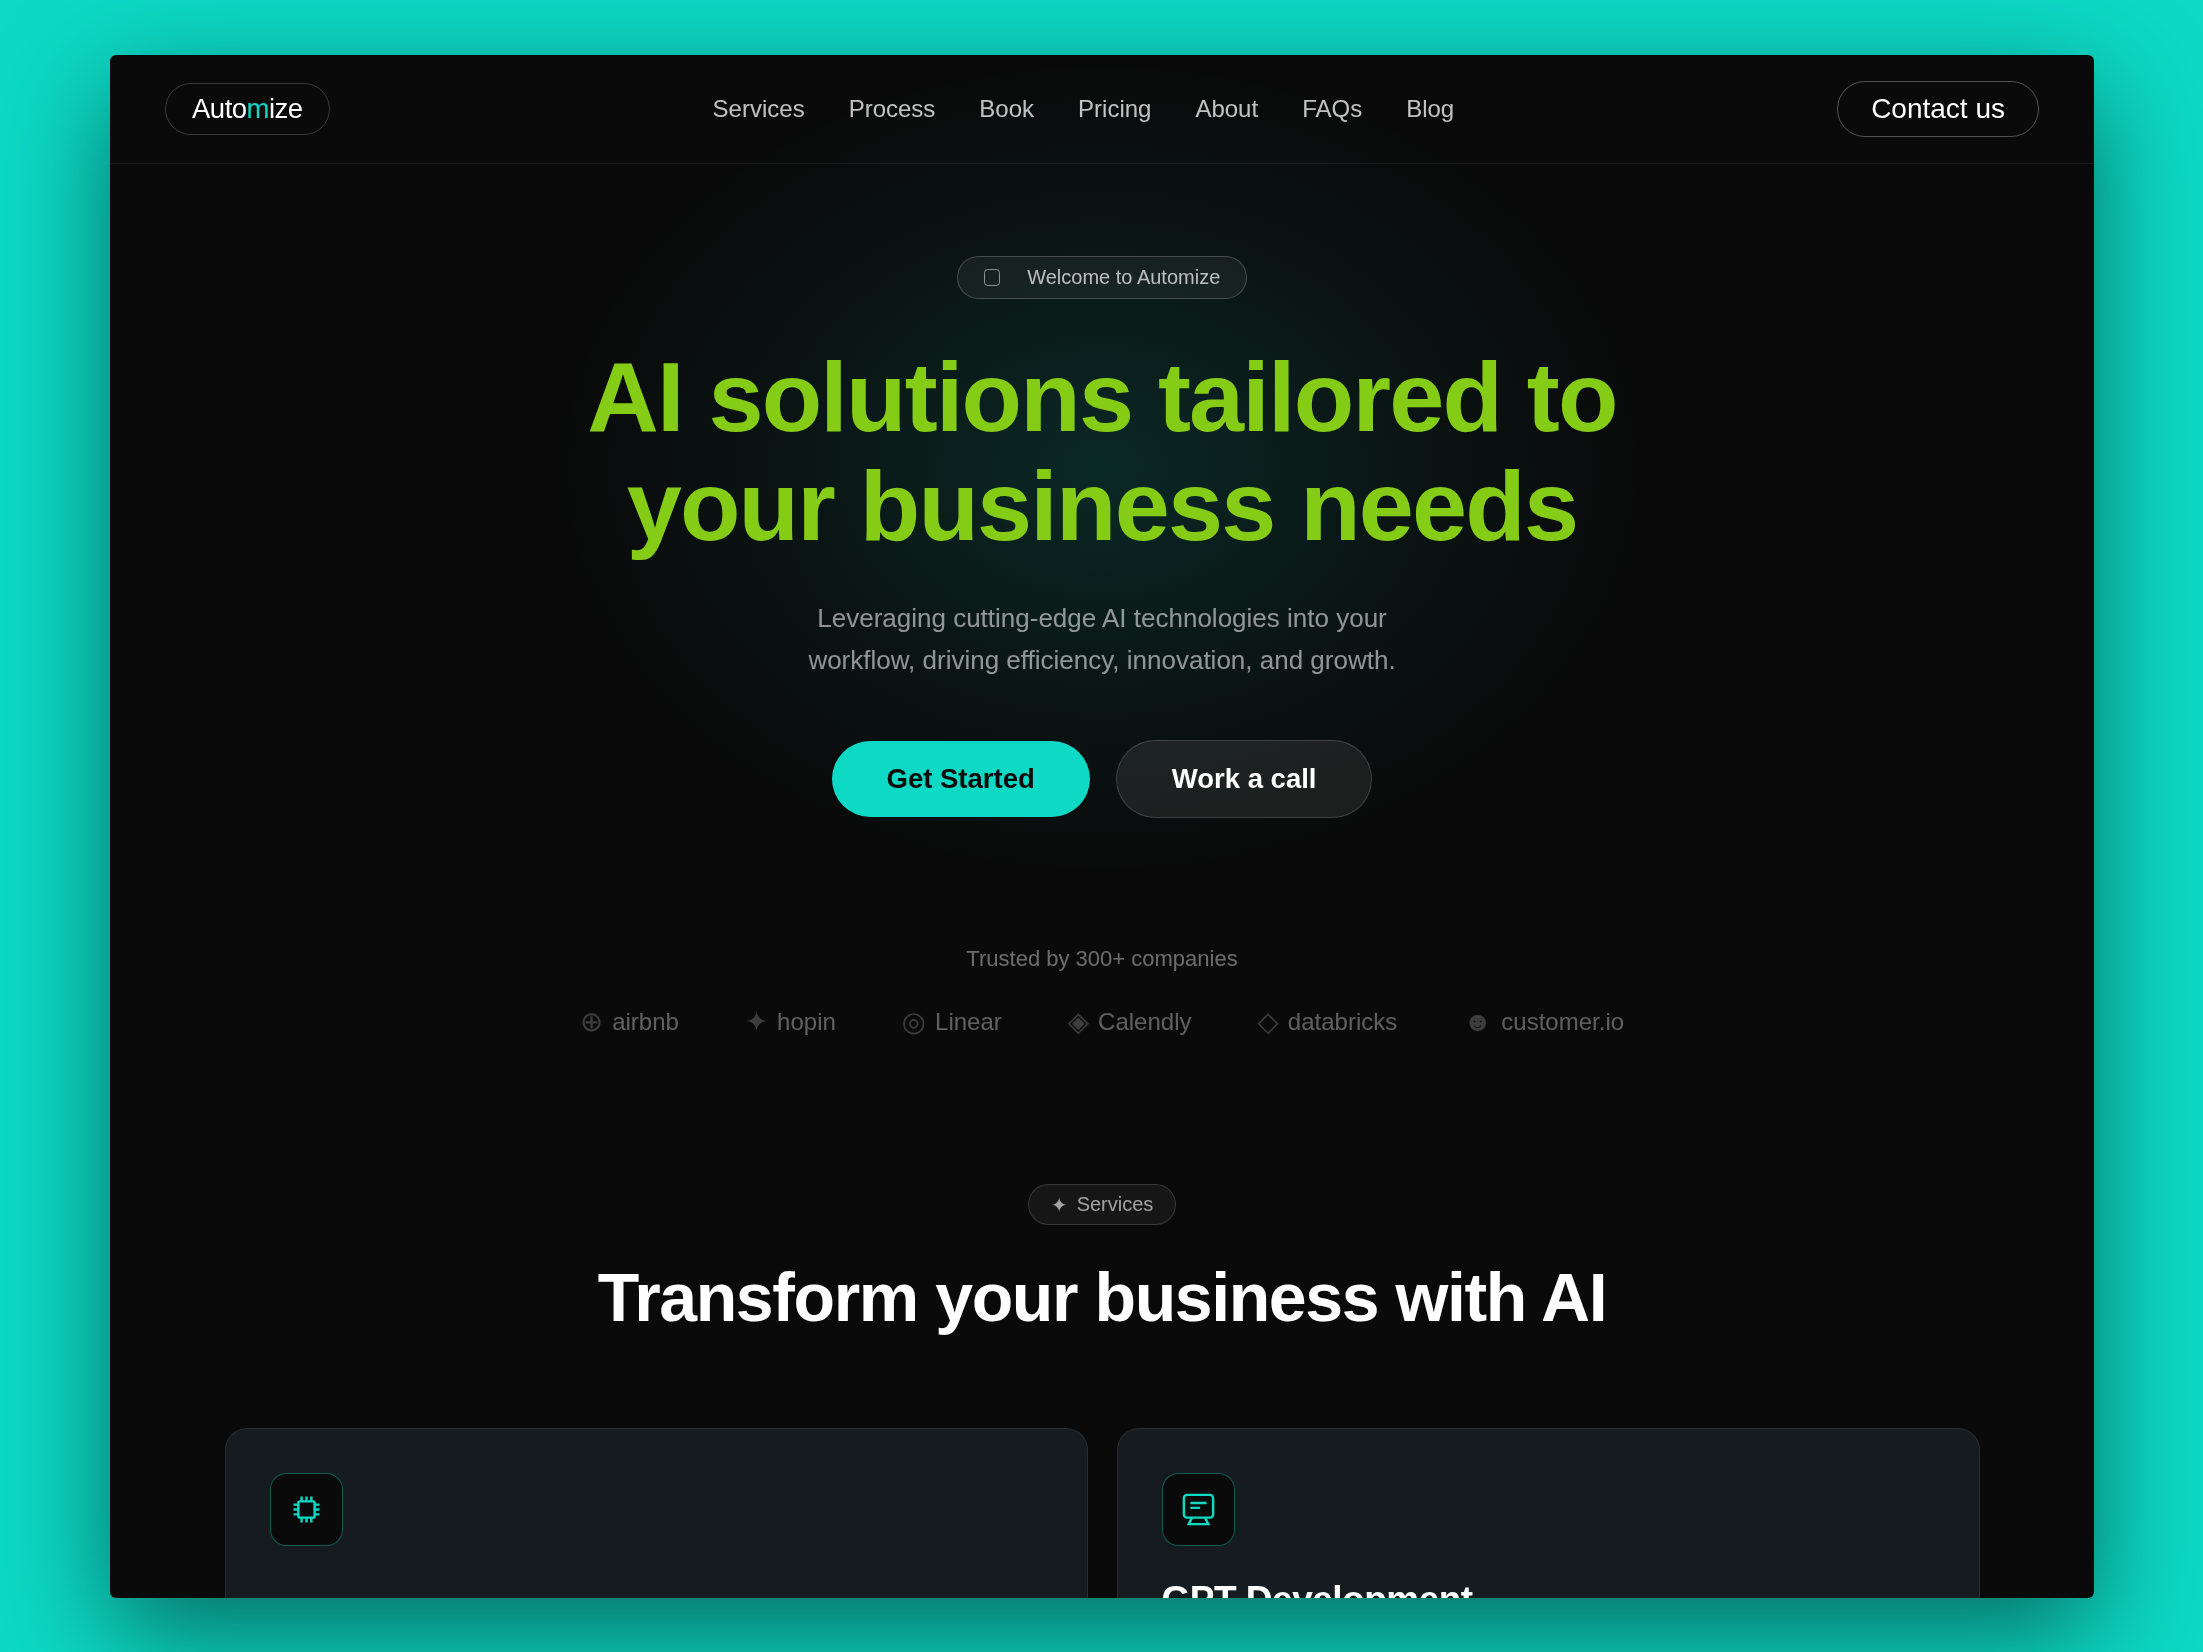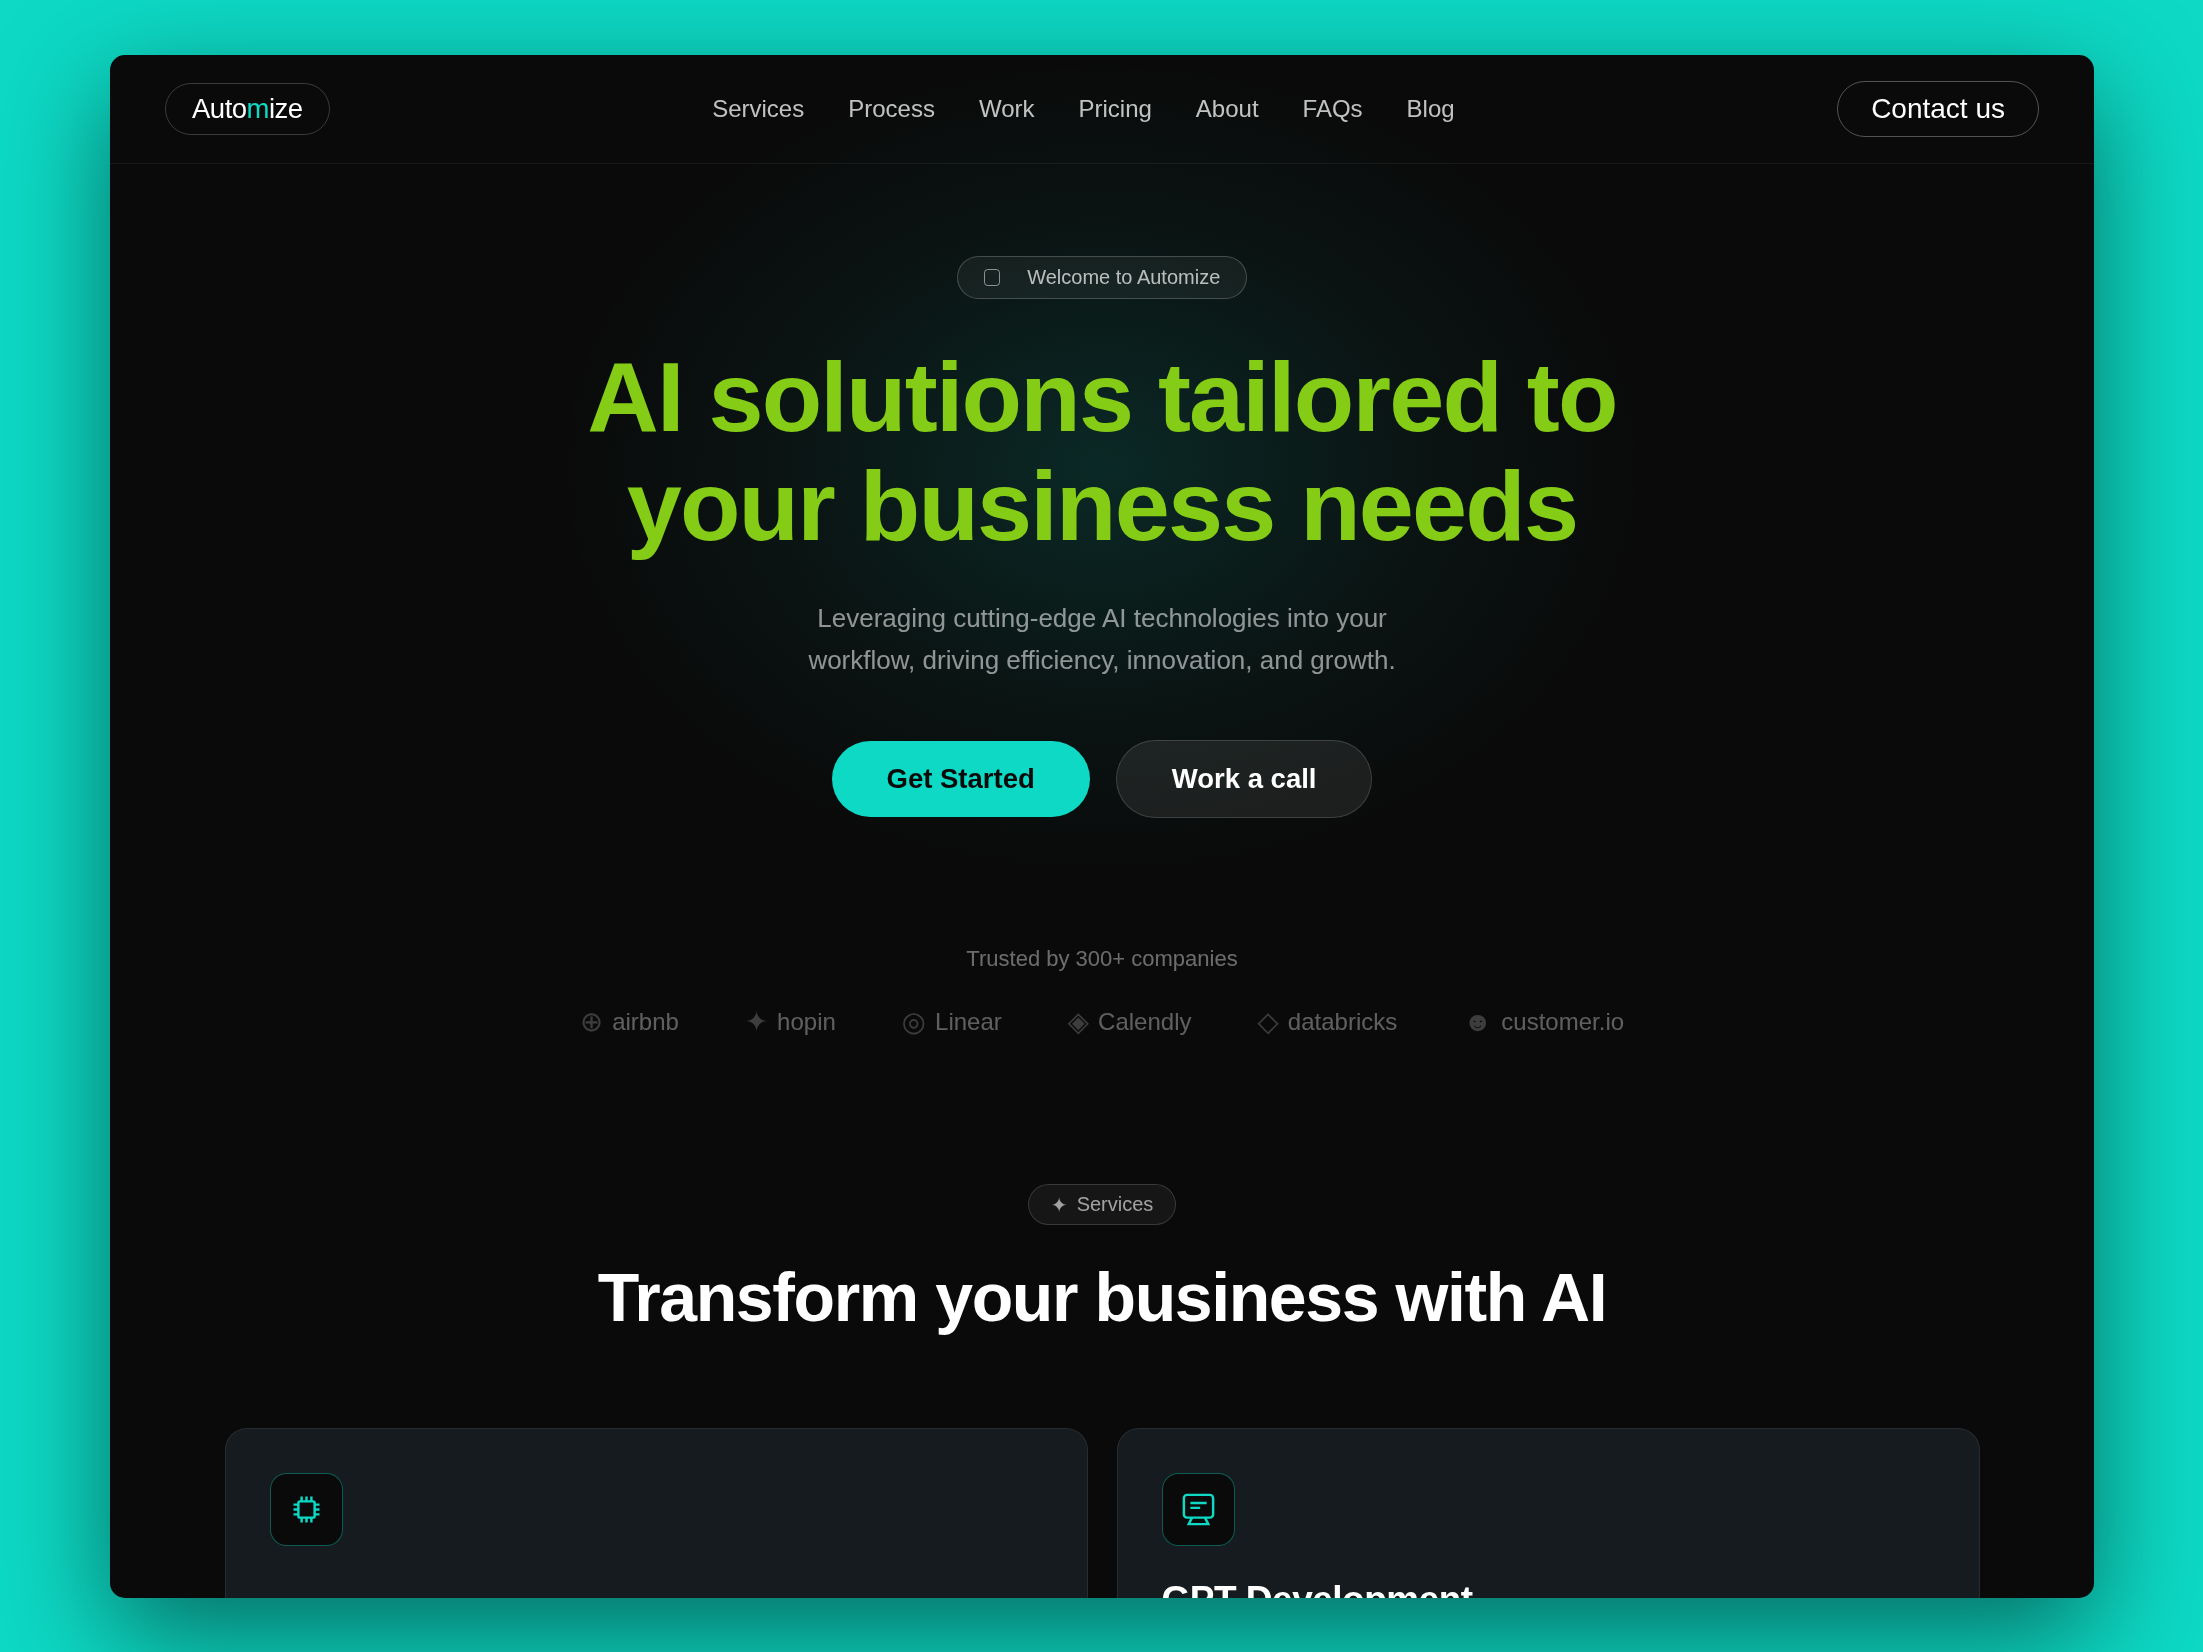--- a/index.html
+++ b/index.html
@@ -12,21 +12,21 @@
       align-items: center;
       justify-content: center;
       font-family: -apple-system, BlinkMacSystemFont, 'Segoe UI', sans-serif;
       overflow: hidden;
     }
 
     .browser-window {
       width: 1984px;
       height: 1543px;
       background: #0a0a0a;
-      border-radius: 15px;
+      border-radius: 6px;
       overflow: hidden;
       position: relative;
       box-shadow: 0 37px 110px rgba(0,0,0,0.5);
     }
 
     
     .bg-glow {
       position: absolute;
       top: 0;
       left: 50%;
@@ -285,21 +285,21 @@
   <nav class="navbar">
     <div class="logo-container">
       <span class="logo-text">
         Auto<span>m</span>ize
       </span>
     </div>
 
     <div class="nav-links">
       <a class="nav-link">Services</a>
       <a class="nav-link">Process</a>
-      <a class="nav-link">Work</a>
+      <a class="nav-link">Book</a>
       <a class="nav-link">Pricing</a>
       <a class="nav-link">About</a>
       <a class="nav-link">FAQs</a>
       <a class="nav-link">Blog</a>
     </div>
 
     <button class="contact-btn">Contact us</button>
   </nav>
 
   <section class="hero">

